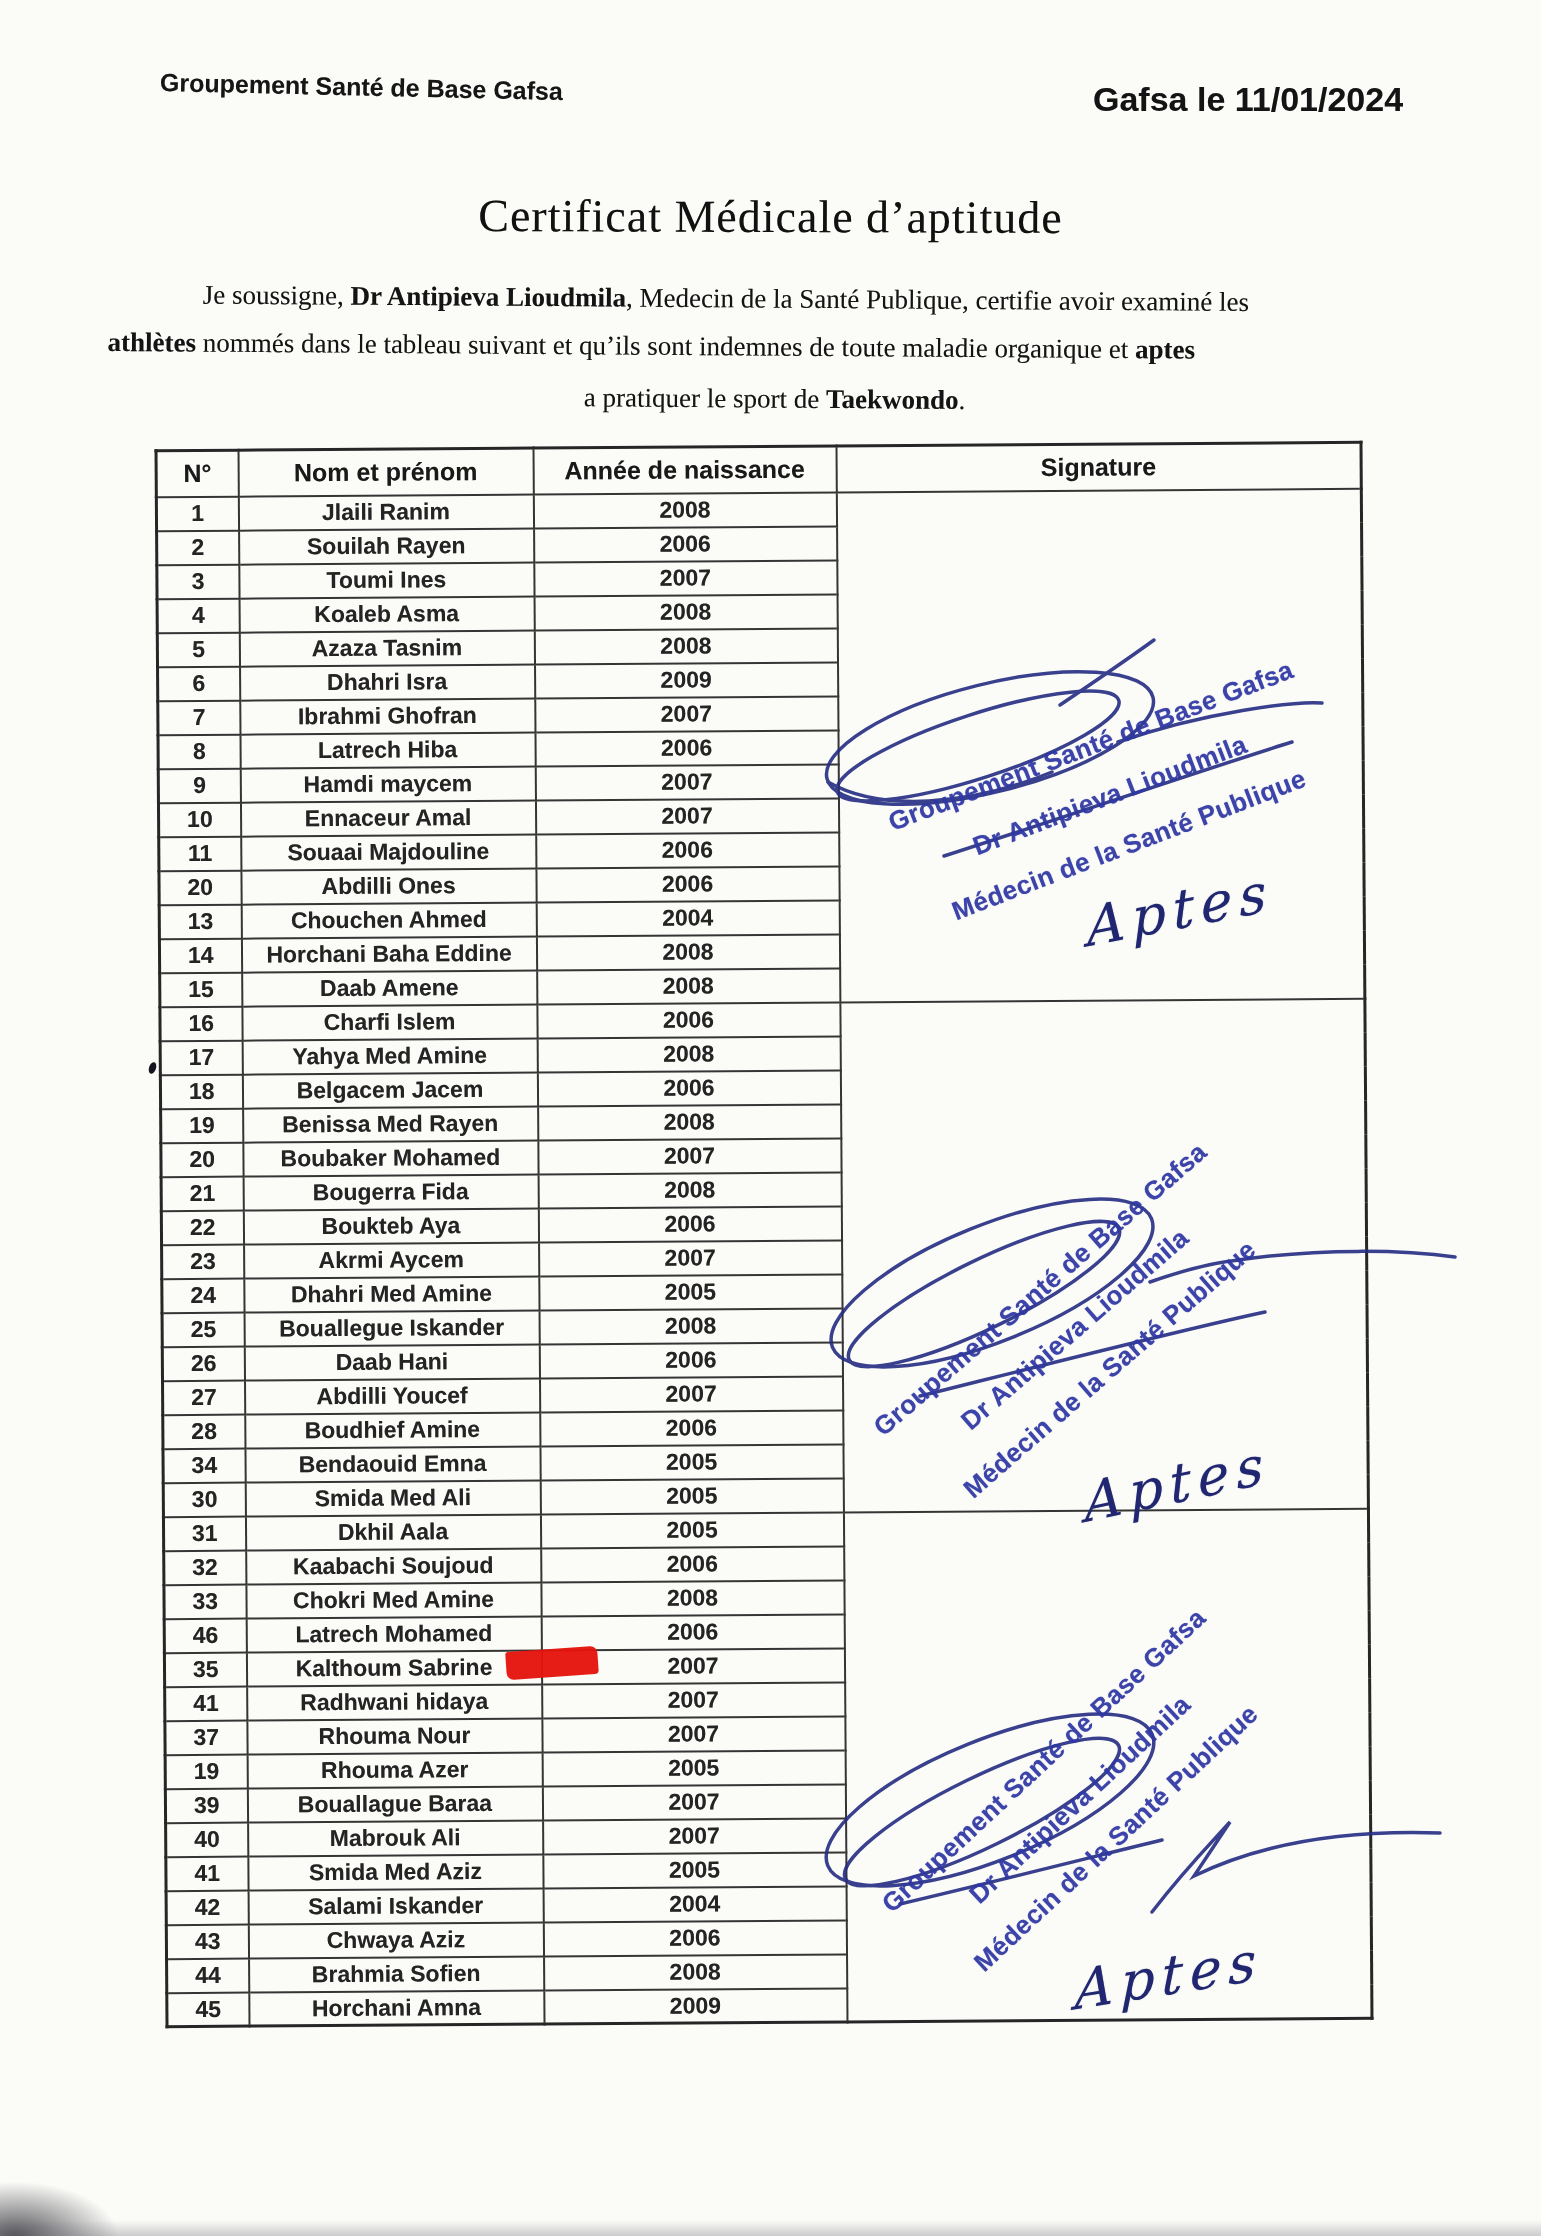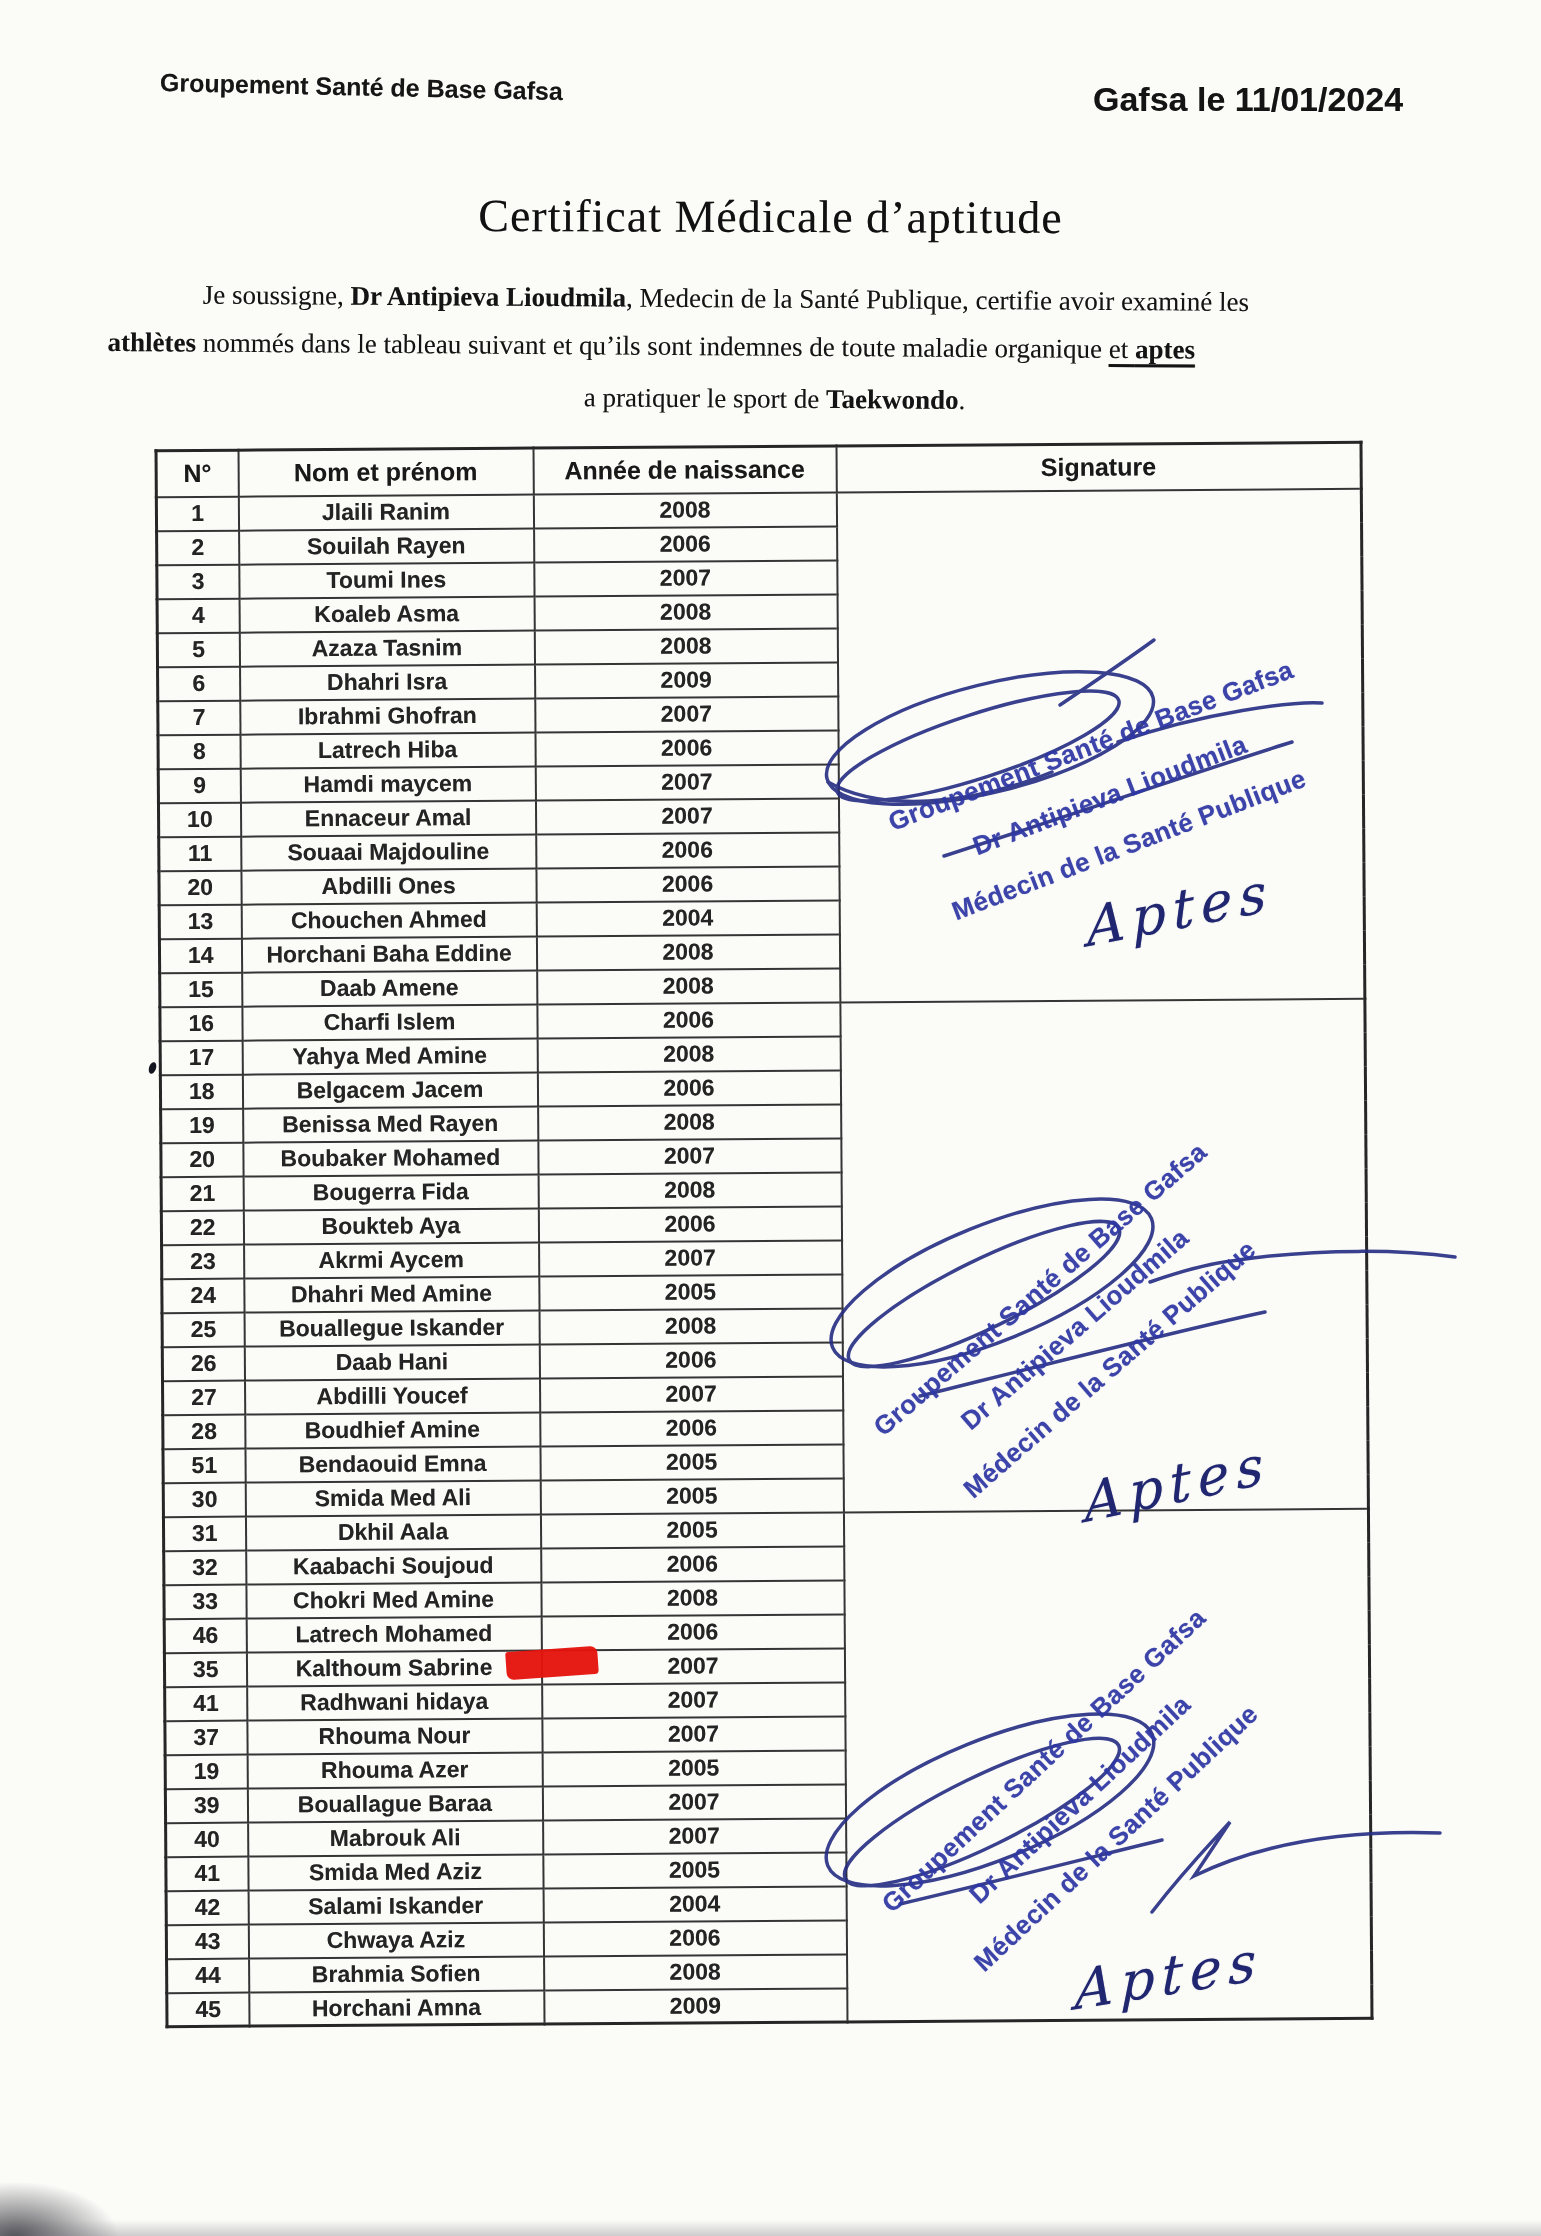--- a/index.html
+++ b/index.html
@@ -13,21 +13,21 @@
   
   .title{position:absolute;left:0;top:190px;width:100%;text-align:center;margin:0;
          font-family:"Liberation Serif",serif;font-weight:400;font-size:46px;
          letter-spacing:1px;color:#111;transform:rotate(.2deg);}
   .para{position:absolute;left:108px;top:270px;width:1335px;
         font-family:"Liberation Serif",serif;font-size:27px;line-height:48px;color:#141414;
         transform:rotate(.4deg);transform-origin:left top;}
   .para-line:nth-child(1){padding-left:95px;}
   .para-line:nth-child(3){text-align:center;margin-top:4px;}
   .para .b{font-weight:700;}
-  .para .u{text-decoration:underline;text-underline-offset:6px;text-decoration-thickness:2.5px;}
+  .para .u{text-underline-offset:6px;text-decoration-thickness:2.5px;}
   
   .tbl{position:absolute;left:160px;top:445px;width:1205px;border-collapse:collapse;
        table-layout:fixed;transform:rotate(-.4deg);transform-origin:center;
        border:3px solid #262626;}
   .tbl th,.tbl td{border:2px solid #353535;padding:0;}
   .tbl thead tr{height:46px;}
   .tbl tbody tr{height:34px;}
   .tbl th{font-size:25px;font-weight:700;color:#191919;}
   .tbl td{font-size:23px;font-weight:700;text-align:center;color:#242424;}
   .tbl .c-sig{background:transparent;}
@@ -223,21 +223,21 @@
           <td class="c-num">27</td>
           <td class="c-name">Abdilli Youcef</td>
           <td class="c-year">2007</td>
         </tr>
         <tr>
           <td class="c-num">28</td>
           <td class="c-name">Boudhief Amine</td>
           <td class="c-year">2006</td>
         </tr>
         <tr>
-          <td class="c-num">51</td>
+          <td class="c-num">34</td>
           <td class="c-name">Bendaouid Emna</td>
           <td class="c-year">2005</td>
         </tr>
         <tr>
           <td class="c-num">30</td>
           <td class="c-name">Smida Med Ali</td>
           <td class="c-year">2005</td>
         </tr>
         <tr>
           <td class="c-num">31</td>

